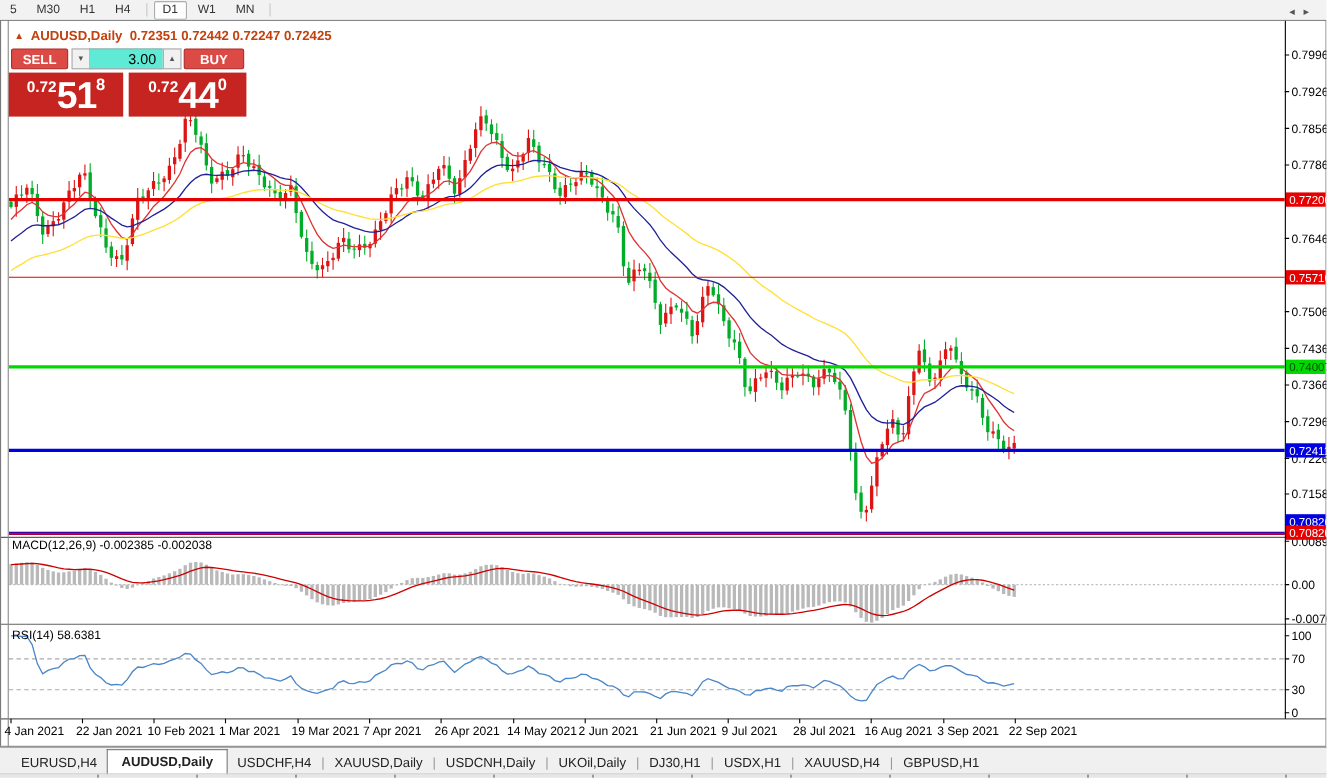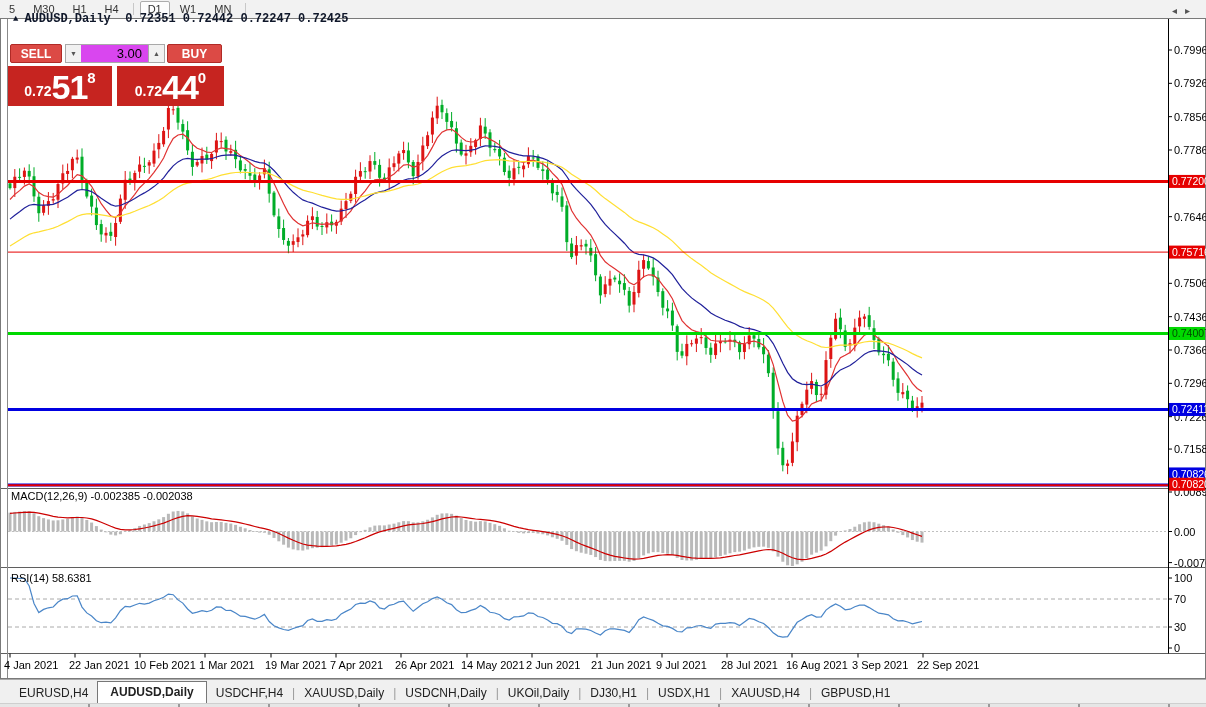--- a/index.html
+++ b/index.html
@@ -16,53 +16,53 @@
   }
   .tf-btn{
     padding:1px 7px;margin:0 1px;border:1px solid transparent;border-radius:2px;
     cursor:default;line-height:13px;
   }
   .tf-btn.active{background:#fdfdfd;border-color:#adadad;}
   .tf-sep{width:1px;height:12px;background:#c8c8c8;margin:0 5px;}
   
   #chart-svg{position:absolute;top:18px;left:0;}
   .chart-title{
-    position:absolute;left:13px;top:12px;font-size:12px;font-weight:bold;color:#0f172a;
-    letter-spacing:0px;white-space:nowrap;font-family:Liberation Mono, monospace;
+    position:absolute;left:13px;top:25px;font-size:12px;font-weight:bold;color:#c2410c;
+    letter-spacing:0px;white-space:nowrap;
   }
   .chart-title .tri{font-size:9px;margin-right:6px;position:relative;top:-1px;}
   
   .trade-panel{position:absolute;left:8px;top:44px;width:216px;height:62px;}
   .trade-panel *{box-sizing:border-box;}
   .tp-btn{
     position:absolute;top:0;height:19px;background:#dc4a45;border:1px solid #b02a26;
     border-radius:2px;color:#fff;font-size:12px;font-weight:bold;
     display:flex;align-items:center;justify-content:center;
   }
   .tp-sell-btn{left:2px;width:52px;}
   .tp-buy-btn{left:159px;width:55px;}
   .tp-spin{
     position:absolute;top:0;height:19px;width:17px;background:#f1f1f1;
     border:1px solid #a9a9a9;color:#555;font-size:7px;
     display:flex;align-items:center;justify-content:center;
   }
   .tp-spin-down{left:57px;}
   .tp-spin-up{left:140px;}
   .tp-volume{
-    position:absolute;left:73px;top:0;width:67px;height:19px;background:#d946ef;
+    position:absolute;left:73px;top:0;width:67px;height:19px;background:#5eead4;
     border-top:1px solid #a9a9a9;border-bottom:1px solid #a9a9a9;
     font-size:13px;color:#000;text-align:right;padding:1px 6px 0 0;
   }
   .tp-price-box{
     position:absolute;top:22px;height:40px;background:#c62420;color:#fff;
     display:flex;align-items:flex-end;justify-content:center;padding-bottom:2px;
   }
   .tp-price-sell{left:0px;width:104px;}
   .tp-price-buy{left:109px;width:107px;}
-  .tp-prefix{font-size:14px;font-weight:bold;margin-bottom:5px;}
+  .tp-prefix{font-size:14px;font-weight:bold;margin-bottom:17px;}
   .tp-big{font-size:34px;font-weight:bold;line-height:34px;letter-spacing:-1px;}
   .tp-sup{font-size:15px;font-weight:bold;align-self:flex-start;margin-top:3px;}
   
   .ind-label{position:absolute;font-size:11px;color:#000;white-space:nowrap;}
   #macd-label{left:11px;top:490px;}
   #rsi-label{left:11px;top:572px;}
   
   .tabbar{
     position:absolute;left:0;top:679px;width:1206px;height:24px;
     background:#f0f0f0;border-top:1px solid #aaa;

